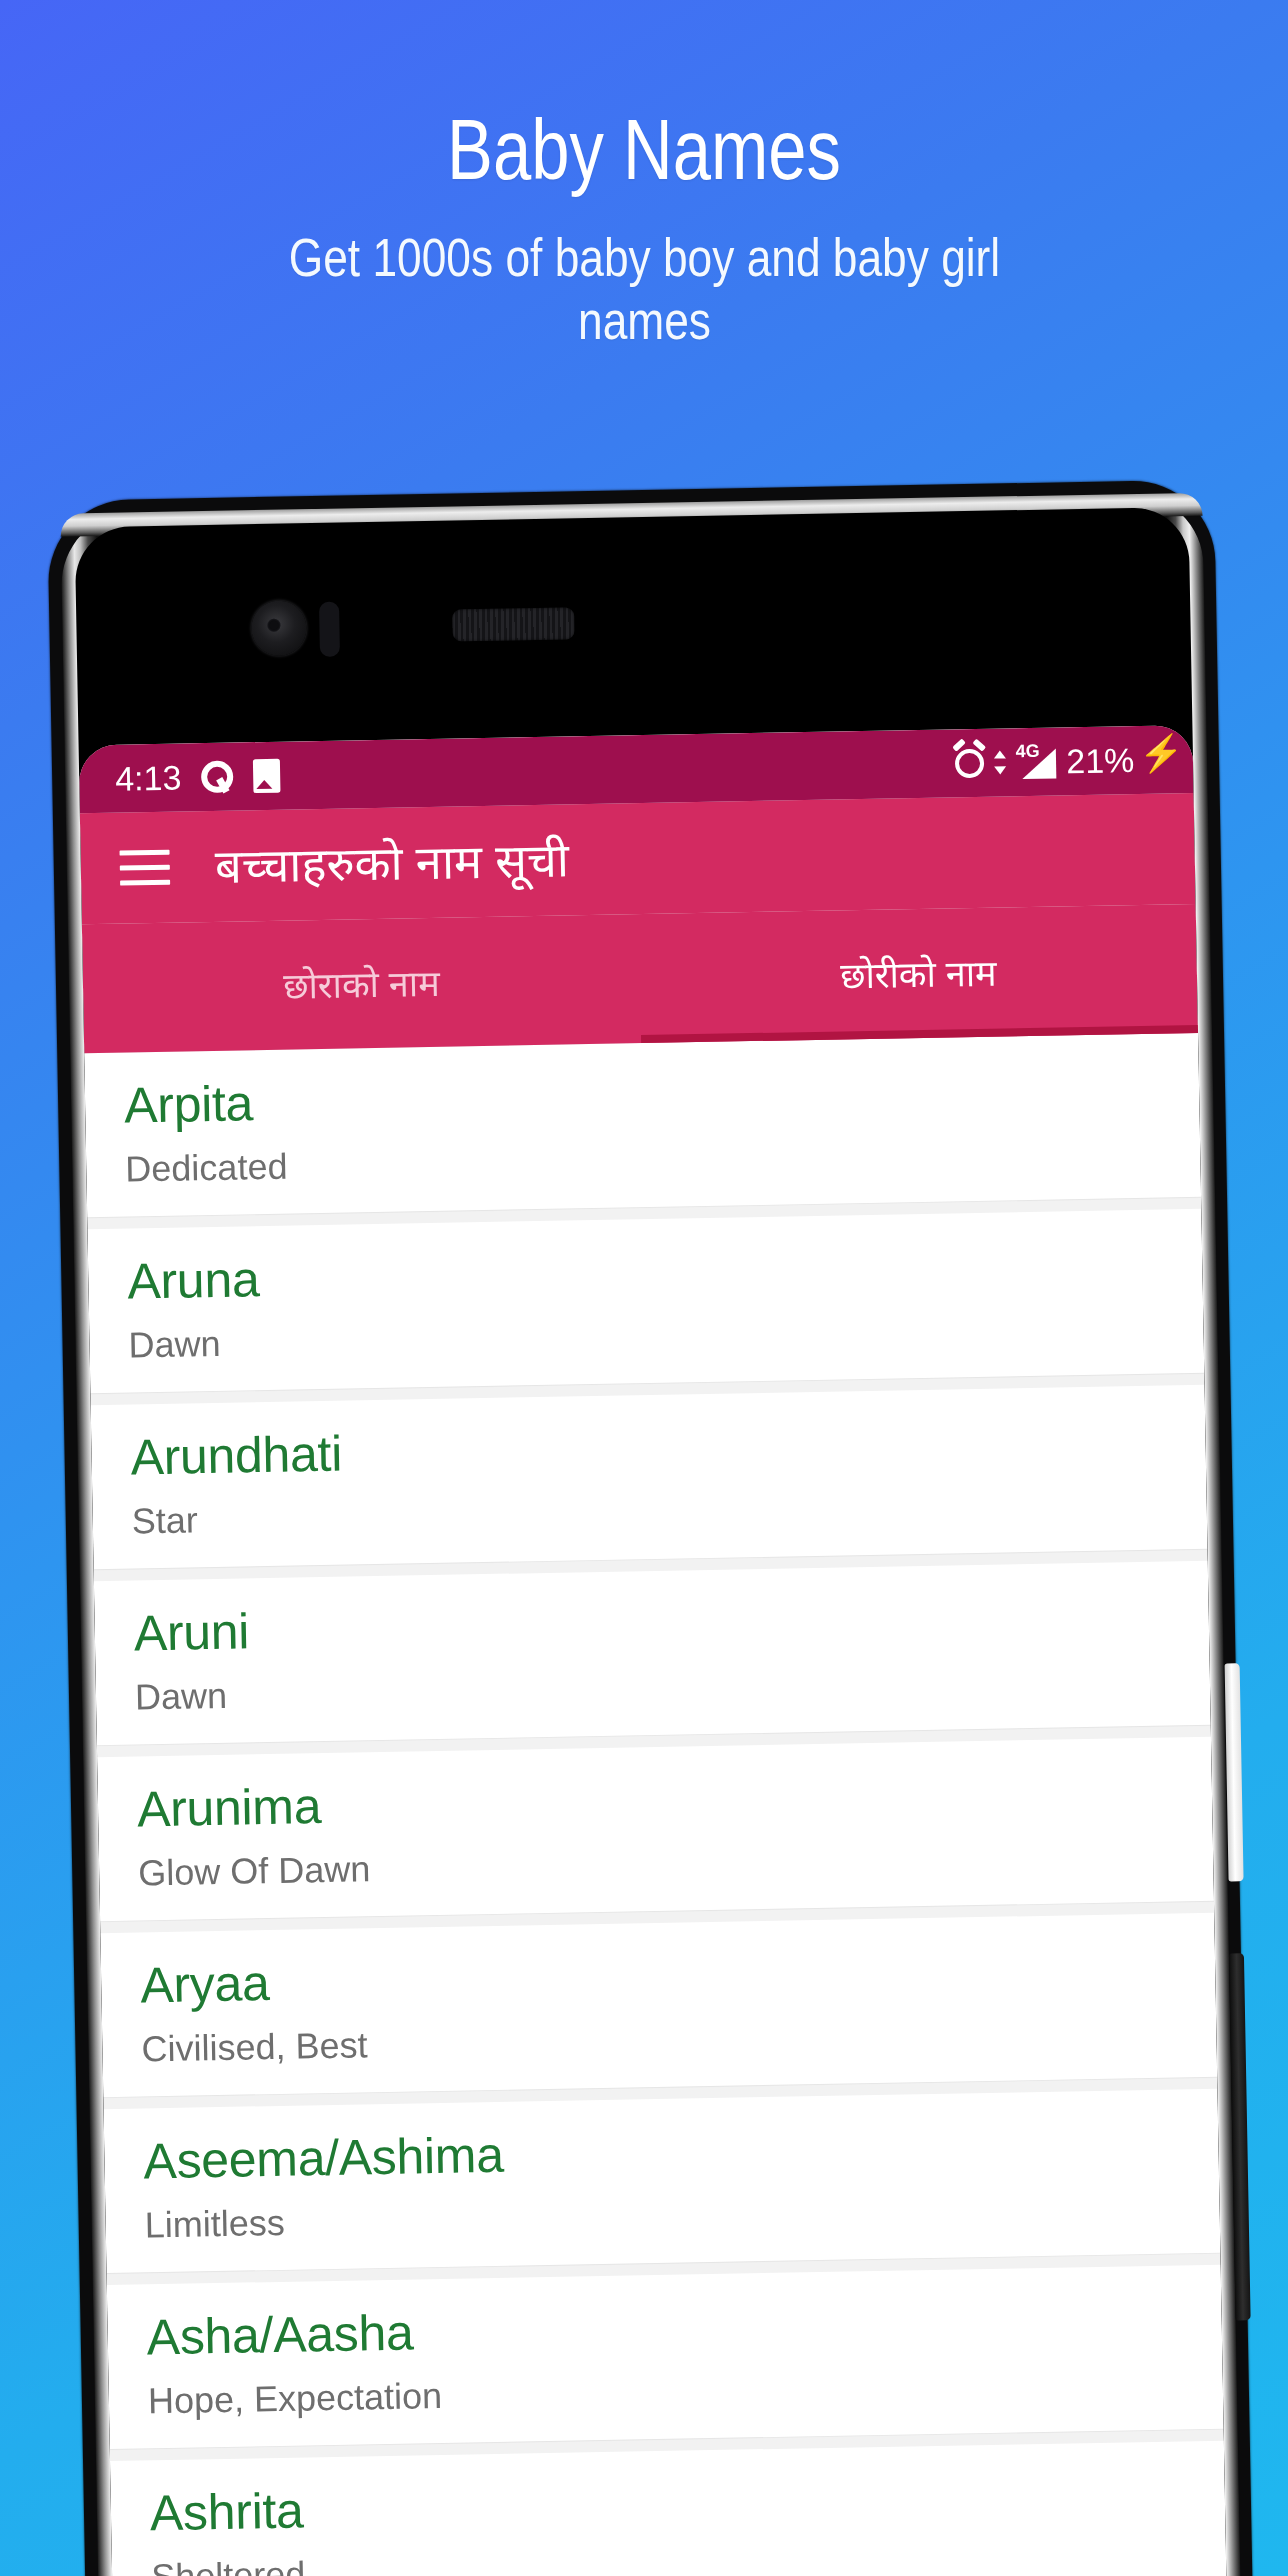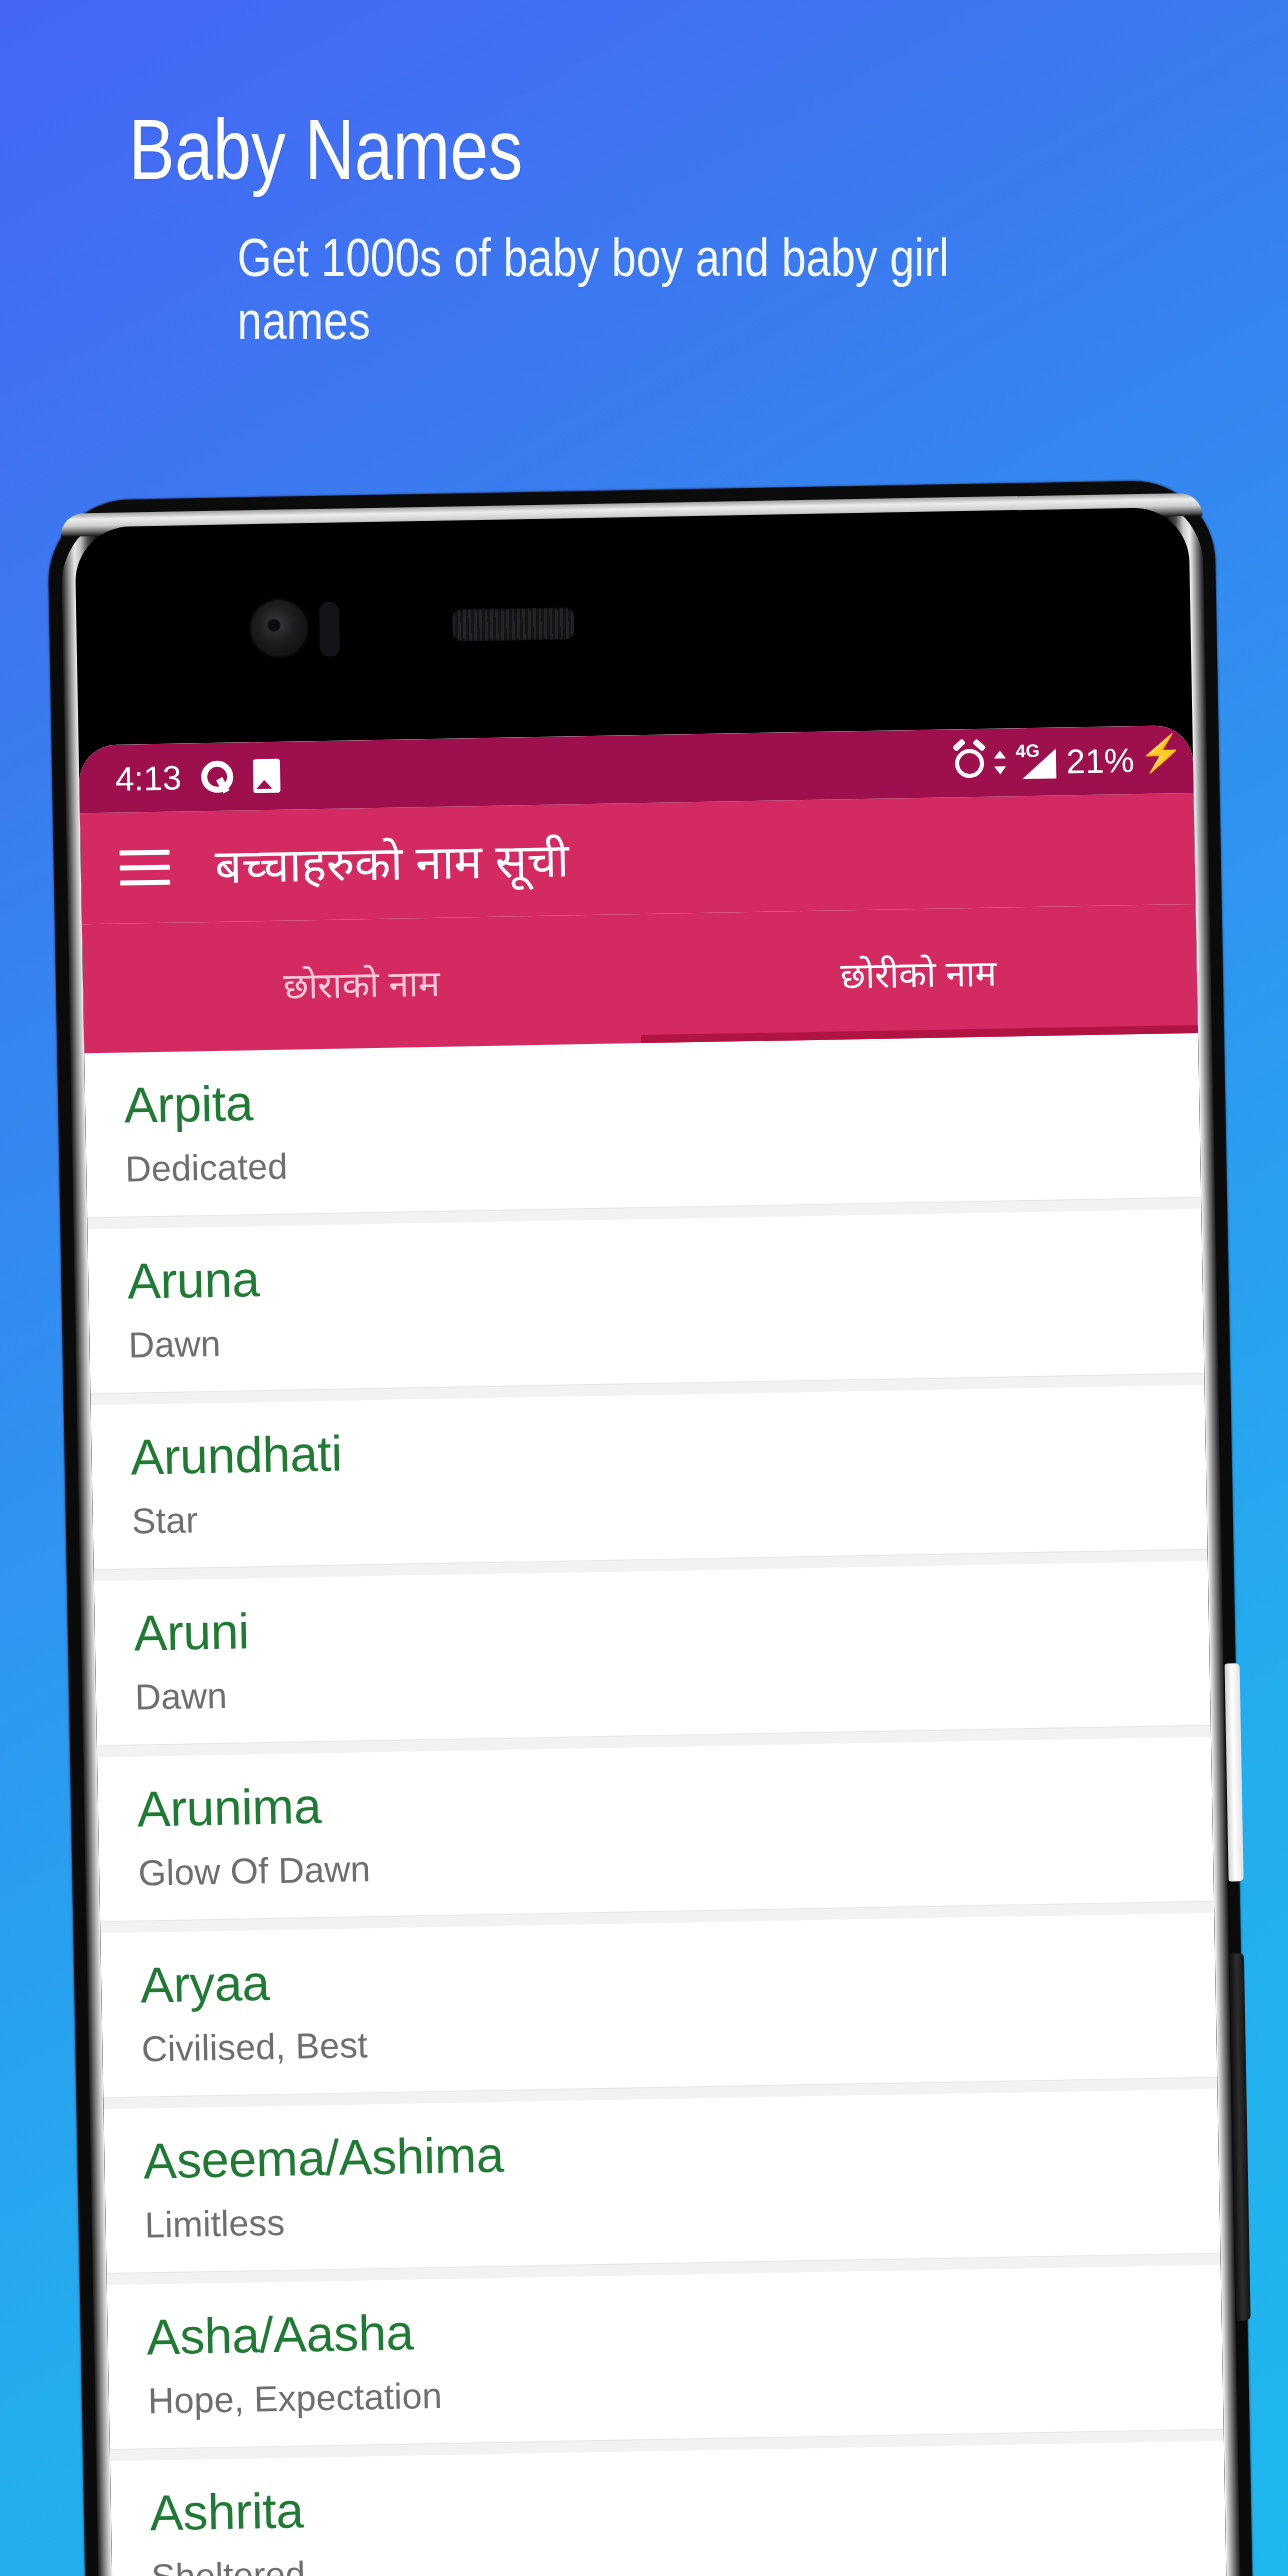--- a/index.html
+++ b/index.html
@@ -4,21 +4,21 @@
 <style>
   * { margin:0; padding:0; box-sizing:border-box; }
   html,body { width:1288px; height:2576px; overflow:hidden; }
   body {
     font-family:"Liberation Sans", sans-serif;
     background:linear-gradient(150deg,#4666F6 0%,#3B7BF0 22%,#2E95F0 48%,#23ADEE 74%,#1FB7EF 100%);
     position:relative;
   }
 
   
-  .promo { position:absolute; top:0; left:0; width:1288px; padding-top:106px; }
+  .promo { position:absolute; top:0; left:0; width:1288px; padding-top:106px; text-align:center; }
   .promo-title {
     color:#ffffff; font-size:86px; line-height:1.02; font-weight:400;
     letter-spacing:0px; transform:scaleX(0.80); transform-origin:center;
     text-shadow:0 0.9px 2.7px rgba(0,0,0,0.09);
   }
   .promo-sub {
     margin:0 auto; margin-top:32px; width:993px;
     color:#F4F9FE; font-size:54px; line-height:1.18; font-weight:400;
     transform:scaleX(0.82); transform-origin:center;
     text-shadow:0 0.9px 1.8px rgba(0,0,0,0.07);

